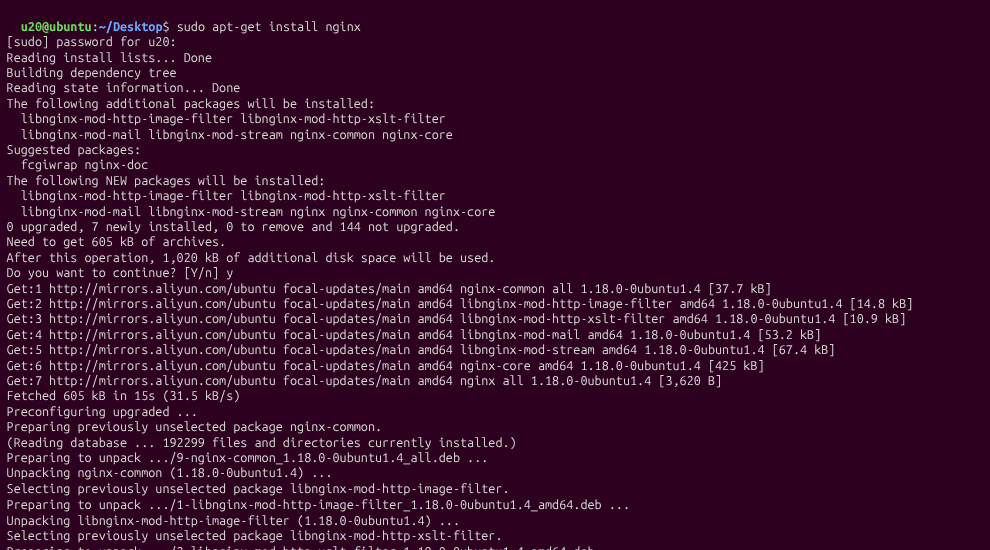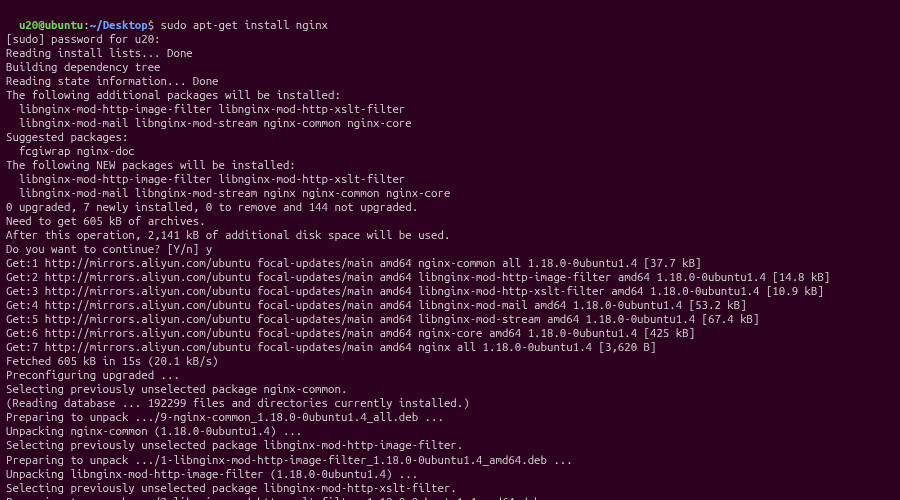--- a/index.html
+++ b/index.html
@@ -34,32 +34,32 @@
     <div class="line">The following additional packages will be installed:</div>
     <div class="line">  libnginx-mod-http-image-filter libnginx-mod-http-xslt-filter</div>
     <div class="line">  libnginx-mod-mail libnginx-mod-stream nginx-common nginx-core</div>
     <div class="line">Suggested packages:</div>
     <div class="line">  fcgiwrap nginx-doc</div>
     <div class="line">The following NEW packages will be installed:</div>
     <div class="line">  libnginx-mod-http-image-filter libnginx-mod-http-xslt-filter</div>
     <div class="line">  libnginx-mod-mail libnginx-mod-stream nginx nginx-common nginx-core</div>
     <div class="line">0 upgraded, 7 newly installed, 0 to remove and 144 not upgraded.</div>
     <div class="line">Need to get 605 kB of archives.</div>
-    <div class="line">After this operation, 2,141 kB of additional disk space will be used.</div>
+    <div class="line">After this operation, 1,020 kB of additional disk space will be used.</div>
     <div class="line">Do you want to continue? [Y/n] y</div>
     <div class="line">Get:1 http://mirrors.aliyun.com/ubuntu focal-updates/main amd64 nginx-common all 1.18.0-0ubuntu1.4 [37.7 kB]</div>
     <div class="line">Get:2 http://mirrors.aliyun.com/ubuntu focal-updates/main amd64 libnginx-mod-http-image-filter amd64 1.18.0-0ubuntu1.4 [14.8 kB]</div>
     <div class="line">Get:3 http://mirrors.aliyun.com/ubuntu focal-updates/main amd64 libnginx-mod-http-xslt-filter amd64 1.18.0-0ubuntu1.4 [10.9 kB]</div>
     <div class="line">Get:4 http://mirrors.aliyun.com/ubuntu focal-updates/main amd64 libnginx-mod-mail amd64 1.18.0-0ubuntu1.4 [53.2 kB]</div>
     <div class="line">Get:5 http://mirrors.aliyun.com/ubuntu focal-updates/main amd64 libnginx-mod-stream amd64 1.18.0-0ubuntu1.4 [67.4 kB]</div>
     <div class="line">Get:6 http://mirrors.aliyun.com/ubuntu focal-updates/main amd64 nginx-core amd64 1.18.0-0ubuntu1.4 [425 kB]</div>
     <div class="line">Get:7 http://mirrors.aliyun.com/ubuntu focal-updates/main amd64 nginx all 1.18.0-0ubuntu1.4 [3,620 B]</div>
-    <div class="line">Fetched 605 kB in 15s (20.1 kB/s)</div>
+    <div class="line">Fetched 605 kB in 15s (31.5 kB/s)</div>
     <div class="line">Preconfiguring upgraded ...</div>
-    <div class="line">Selecting previously unselected package nginx-common.</div>
+    <div class="line">Preparing previously unselected package nginx-common.</div>
     <div class="line">(Reading database ... 192299 files and directories currently installed.)</div>
     <div class="line">Preparing to unpack .../9-nginx-common_1.18.0-0ubuntu1.4_all.deb ...</div>
     <div class="line">Unpacking nginx-common (1.18.0-0ubuntu1.4) ...</div>
     <div class="line">Selecting previously unselected package libnginx-mod-http-image-filter.</div>
     <div class="line">Preparing to unpack .../1-libnginx-mod-http-image-filter_1.18.0-0ubuntu1.4_amd64.deb ...</div>
     <div class="line">Unpacking libnginx-mod-http-image-filter (1.18.0-0ubuntu1.4) ...</div>
     <div class="line">Selecting previously unselected package libnginx-mod-http-xslt-filter.</div>
     <div class="line">Preparing to unpack .../2-libnginx-mod-http-xslt-filter_1.18.0-0ubuntu1.4_amd64.deb ...</div>
   </div>
 

